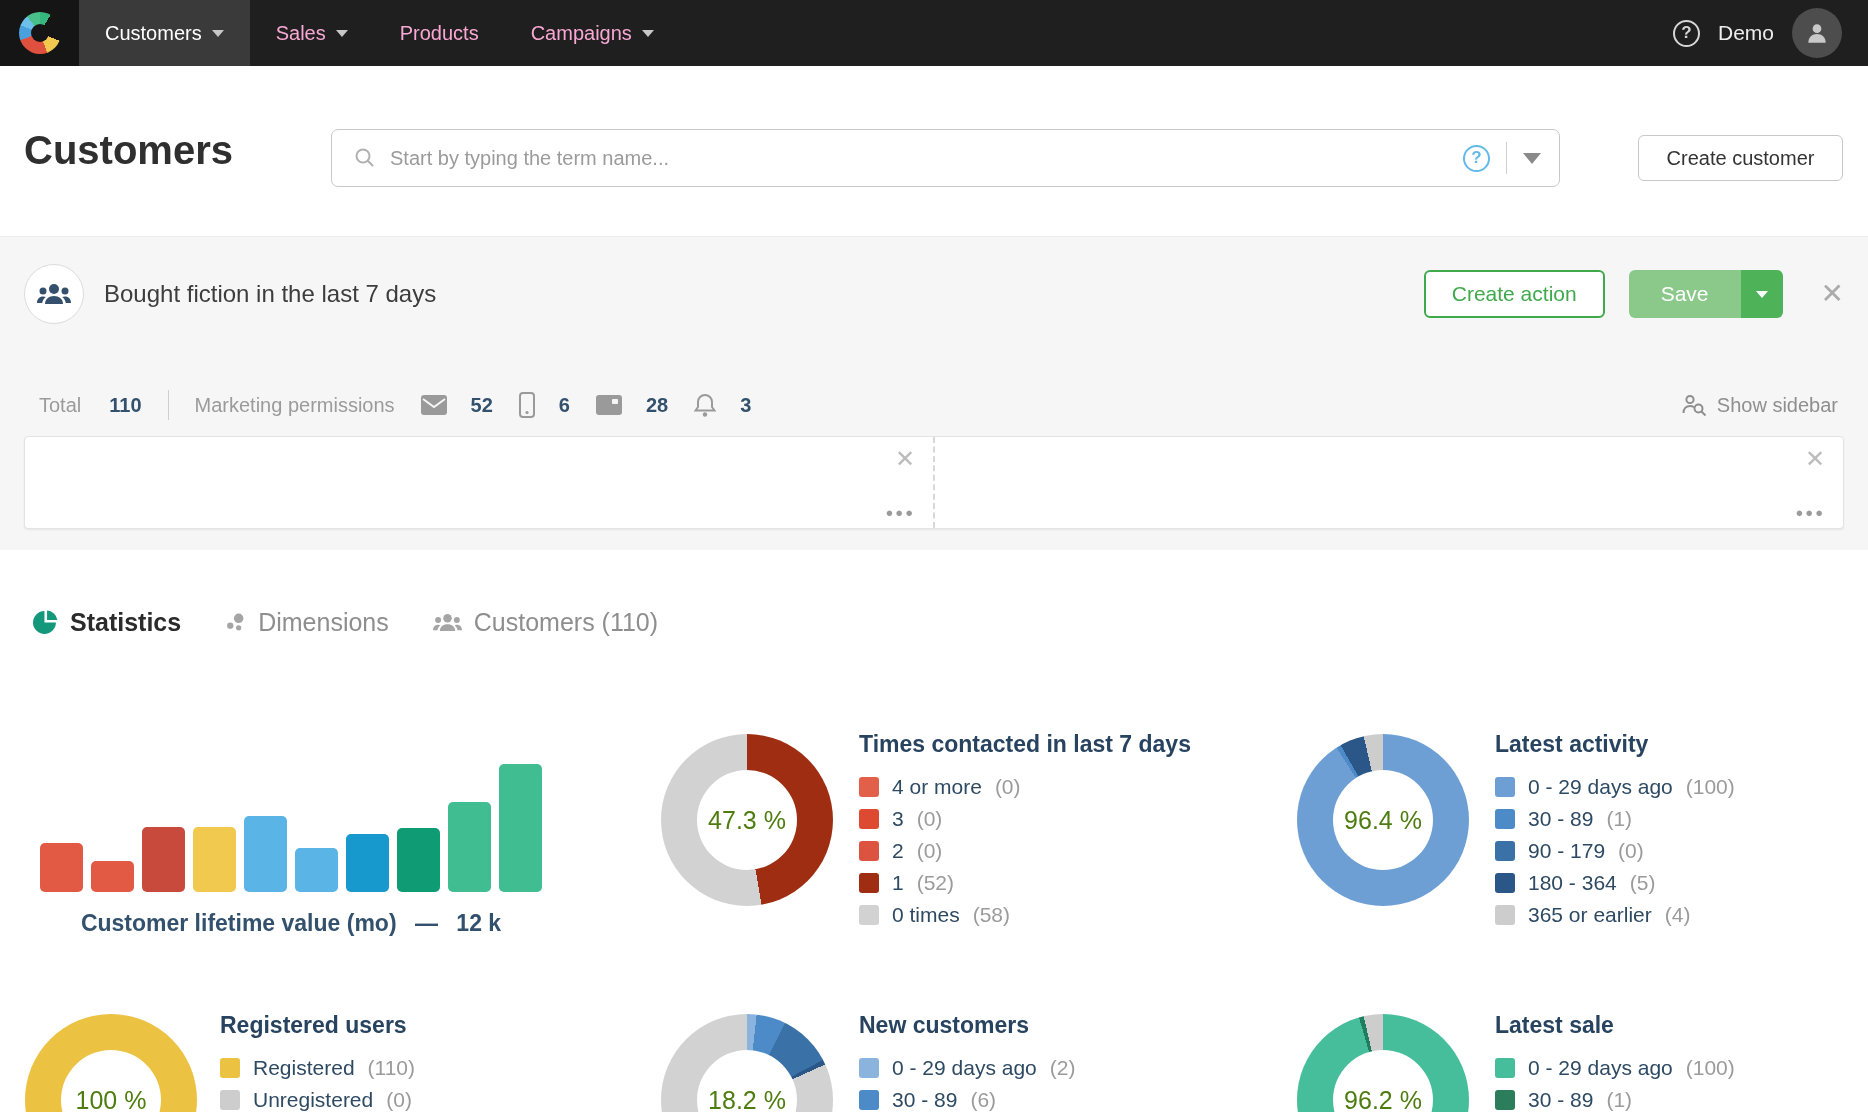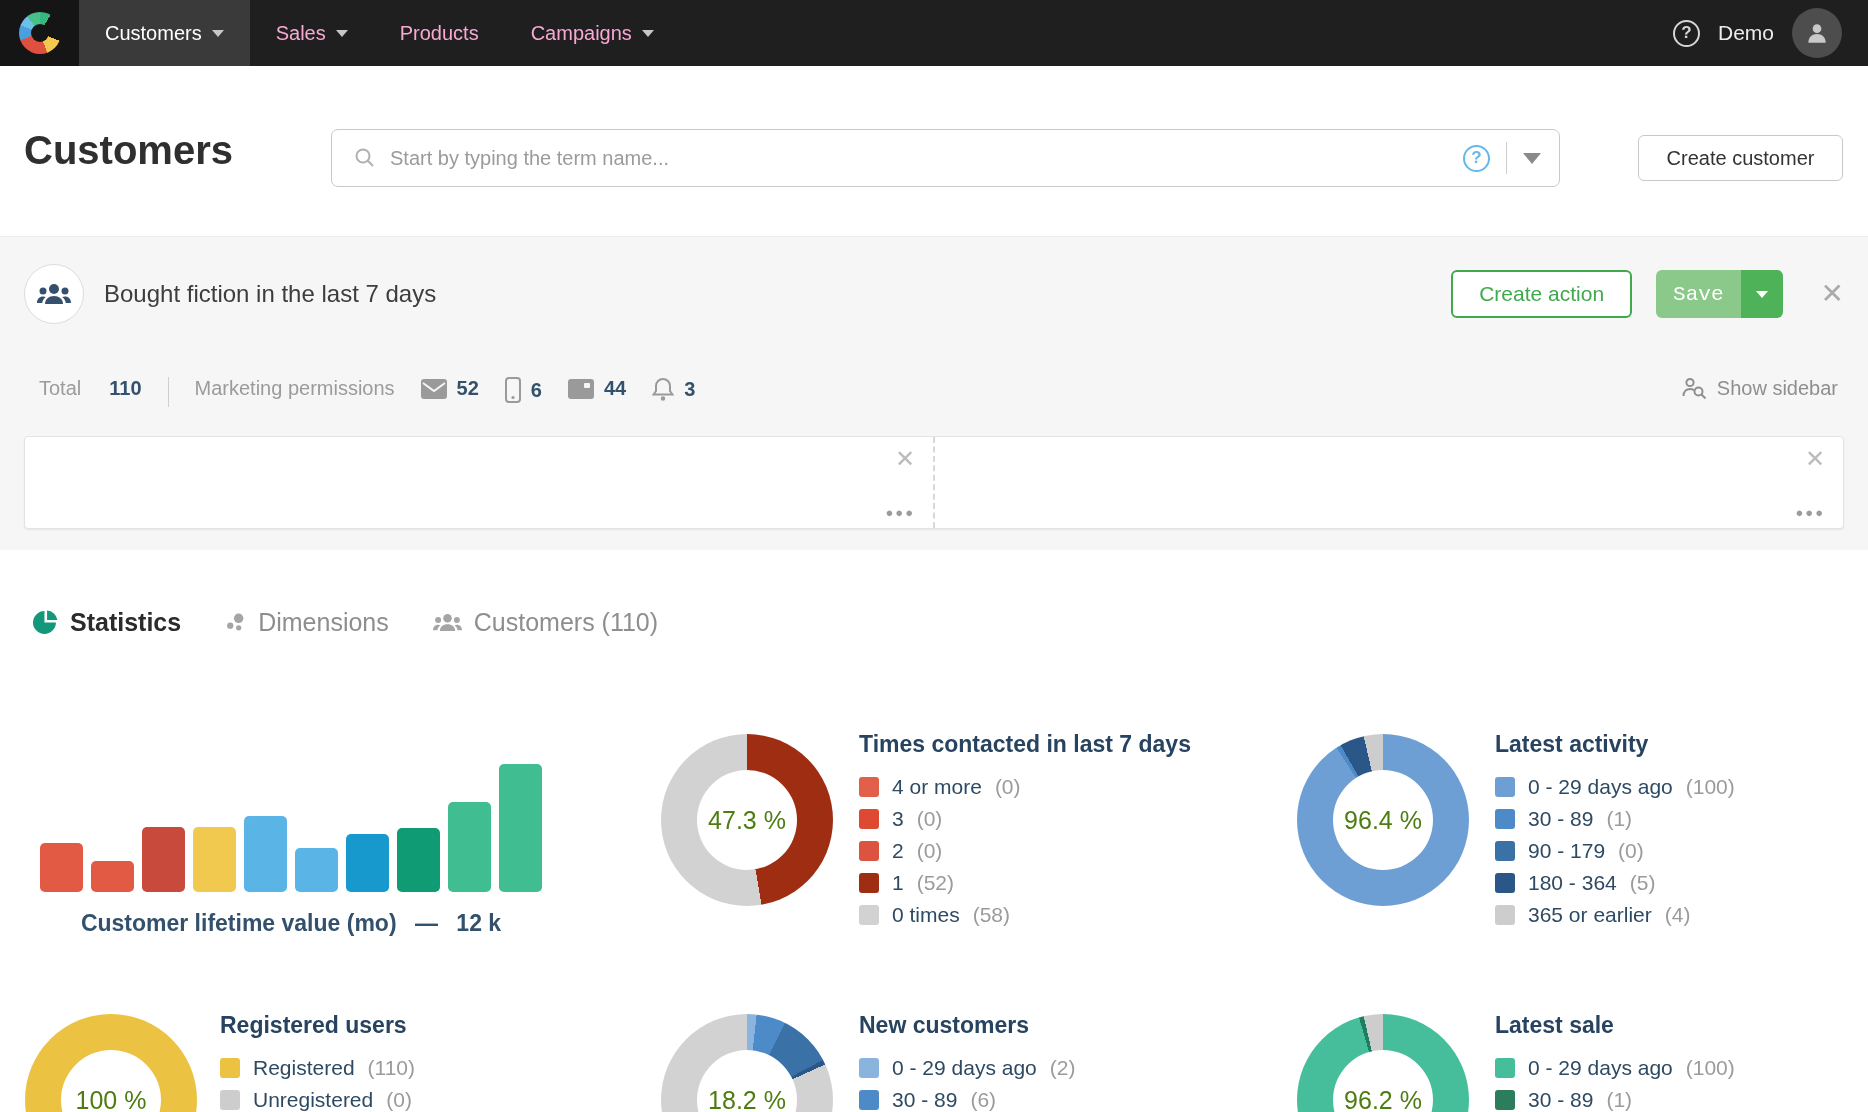--- a/index.html
+++ b/index.html
@@ -45,31 +45,31 @@
   .band-row1 { position:absolute; left:24px; right:24px; top:27px; display:flex; align-items:center; }
   .seg-circle { width:60px; height:60px; border-radius:50%; background:#fff; border:1px solid #dcdcdc;
                 display:flex; align-items:center; justify-content:center; }
   .seg-title { margin-left:20px; font-size:24px; color:#3d3d3d; }
   .band-actions { margin-left:auto; display:flex; align-items:center; gap:24px; }
   .btn-create-action { height:48px; padding:0 26px; background:#fff; border:2px solid var(--accent-green);
                        border-radius:6px; color:var(--accent-green); font-size:21px; cursor:pointer;
                        font-family:"Liberation Sans", sans-serif; }
   .btn-save { display:flex; height:48px; cursor:pointer; }
   .btn-save .main { background:var(--save-bg); color:#fff; font-size:21px; display:flex; align-items:center;
-                    padding:0 17px; border-radius:6px 0 0 6px;font-family:Liberation Mono, monospace; }
+                    padding:0 32px; border-radius:6px 0 0 6px; }
   .btn-save .arrow { width:42px; background:var(--save-caret-bg); border-radius:0 6px 6px 0; display:flex;
                      align-items:center; justify-content:center; }
   .btn-save .arrow .caret-down { border-top-color:#fff; }
   .x-close { font-size:28px; color:#ababab; line-height:1; cursor:pointer; margin-left:14px; }
 
-  .band-row2 { position:absolute; left:39px; right:30px; top:140px; height:32px; display:flex; align-items:flex-start; }
+  .band-row2 { position:absolute; left:39px; right:30px; top:152px; height:32px; display:flex; align-items:center; }
   .muted { color:#9b9b9b; font-size:20px; }
   .navy-num { color:#33516d; font-size:20px; font-weight:bold; }
   .stat-divider { width:1px; height:30px; background:#cfcfcf; margin:0 26px; }
-  .perm-item { display:flex; align-items:center; gap:10px; margin-left:26px; }
+  .perm-item { display:flex; align-items:center; gap:24px; margin-left:26px; }
   .show-sidebar { margin-left:auto; display:flex; align-items:center; gap:10px; color:#8f8f8f; font-size:20px; cursor:pointer; }
 
   .filter-card { position:absolute; left:24px; right:24px; top:199px; height:93px; background:#fff;
                  border:1px solid #e3e3e3; border-radius:4px; box-shadow:0 1px 2px rgba(0,0,0,0.07); display:flex; }
   .filter-half { position:relative; flex:1; padding:18px 60px 0 22px; cursor:pointer; }
   .filter-half + .filter-half { border-left:2px dashed #d8d8d8; }
   .filter-title { font-size:22px; color:#33516d; }
   .filter-sub { font-size:22px; color:#9b9b9b; margin-top:9px; }
   .filter-x { position:absolute; top:10px; right:18px; font-size:24px; color:#bcbcbc; line-height:1; cursor:pointer; }
   .filter-dots { position:absolute; bottom:8px; right:18px; font-size:13px; letter-spacing:2px; color:#9b9b9b; cursor:pointer; }
@@ -196,21 +196,21 @@
           <rect x="1" y="1" width="14" height="24" rx="3" fill="none" stroke="#9a9a9a" stroke-width="2"></rect>
           <circle cx="8" cy="20.5" r="1.6" fill="#9a9a9a"></circle>
         </svg>
         <span class="navy-num">6</span>
       </span>
       <span class="perm-item">
         <svg width="26" height="20" viewBox="0 0 26 20">
           <rect width="26" height="20" rx="3" fill="#9a9a9a"></rect>
           <rect x="16" y="4" width="6" height="5" rx="1" fill="#f6f6f6"></rect>
         </svg>
-        <span class="navy-num">44</span>
+        <span class="navy-num">28</span>
       </span>
       <span class="perm-item">
         <svg width="22" height="25" viewBox="0 0 22 25">
           <path d="M11 2 a7 7 0 0 1 7 7 v5 l2.5 3.5 H1.5 L4 14 V9 a7 7 0 0 1 7-7 Z" fill="none" stroke="#9a9a9a" stroke-width="2"></path>
           <circle cx="11" cy="21.5" r="2.2" fill="#9a9a9a"></circle>
         </svg>
         <span class="navy-num">3</span>
       </span>
 
       <span class="show-sidebar">

